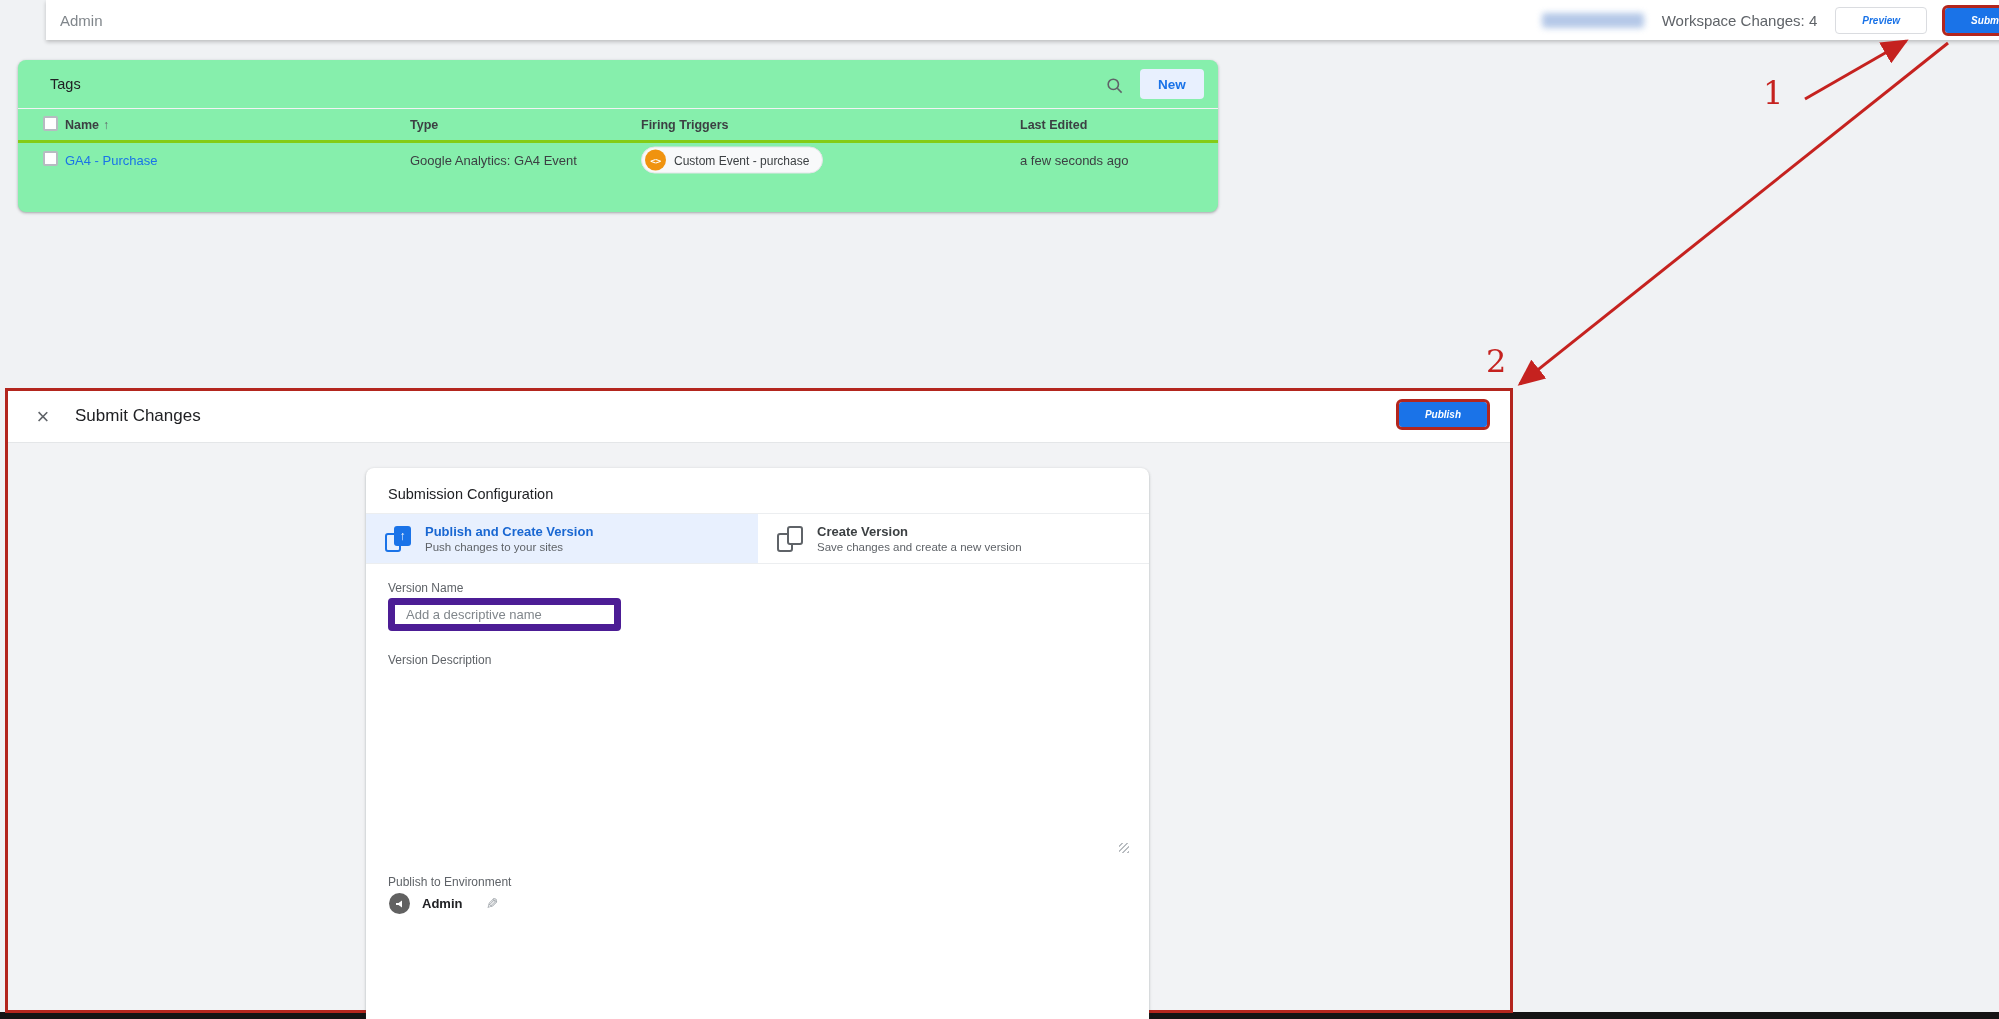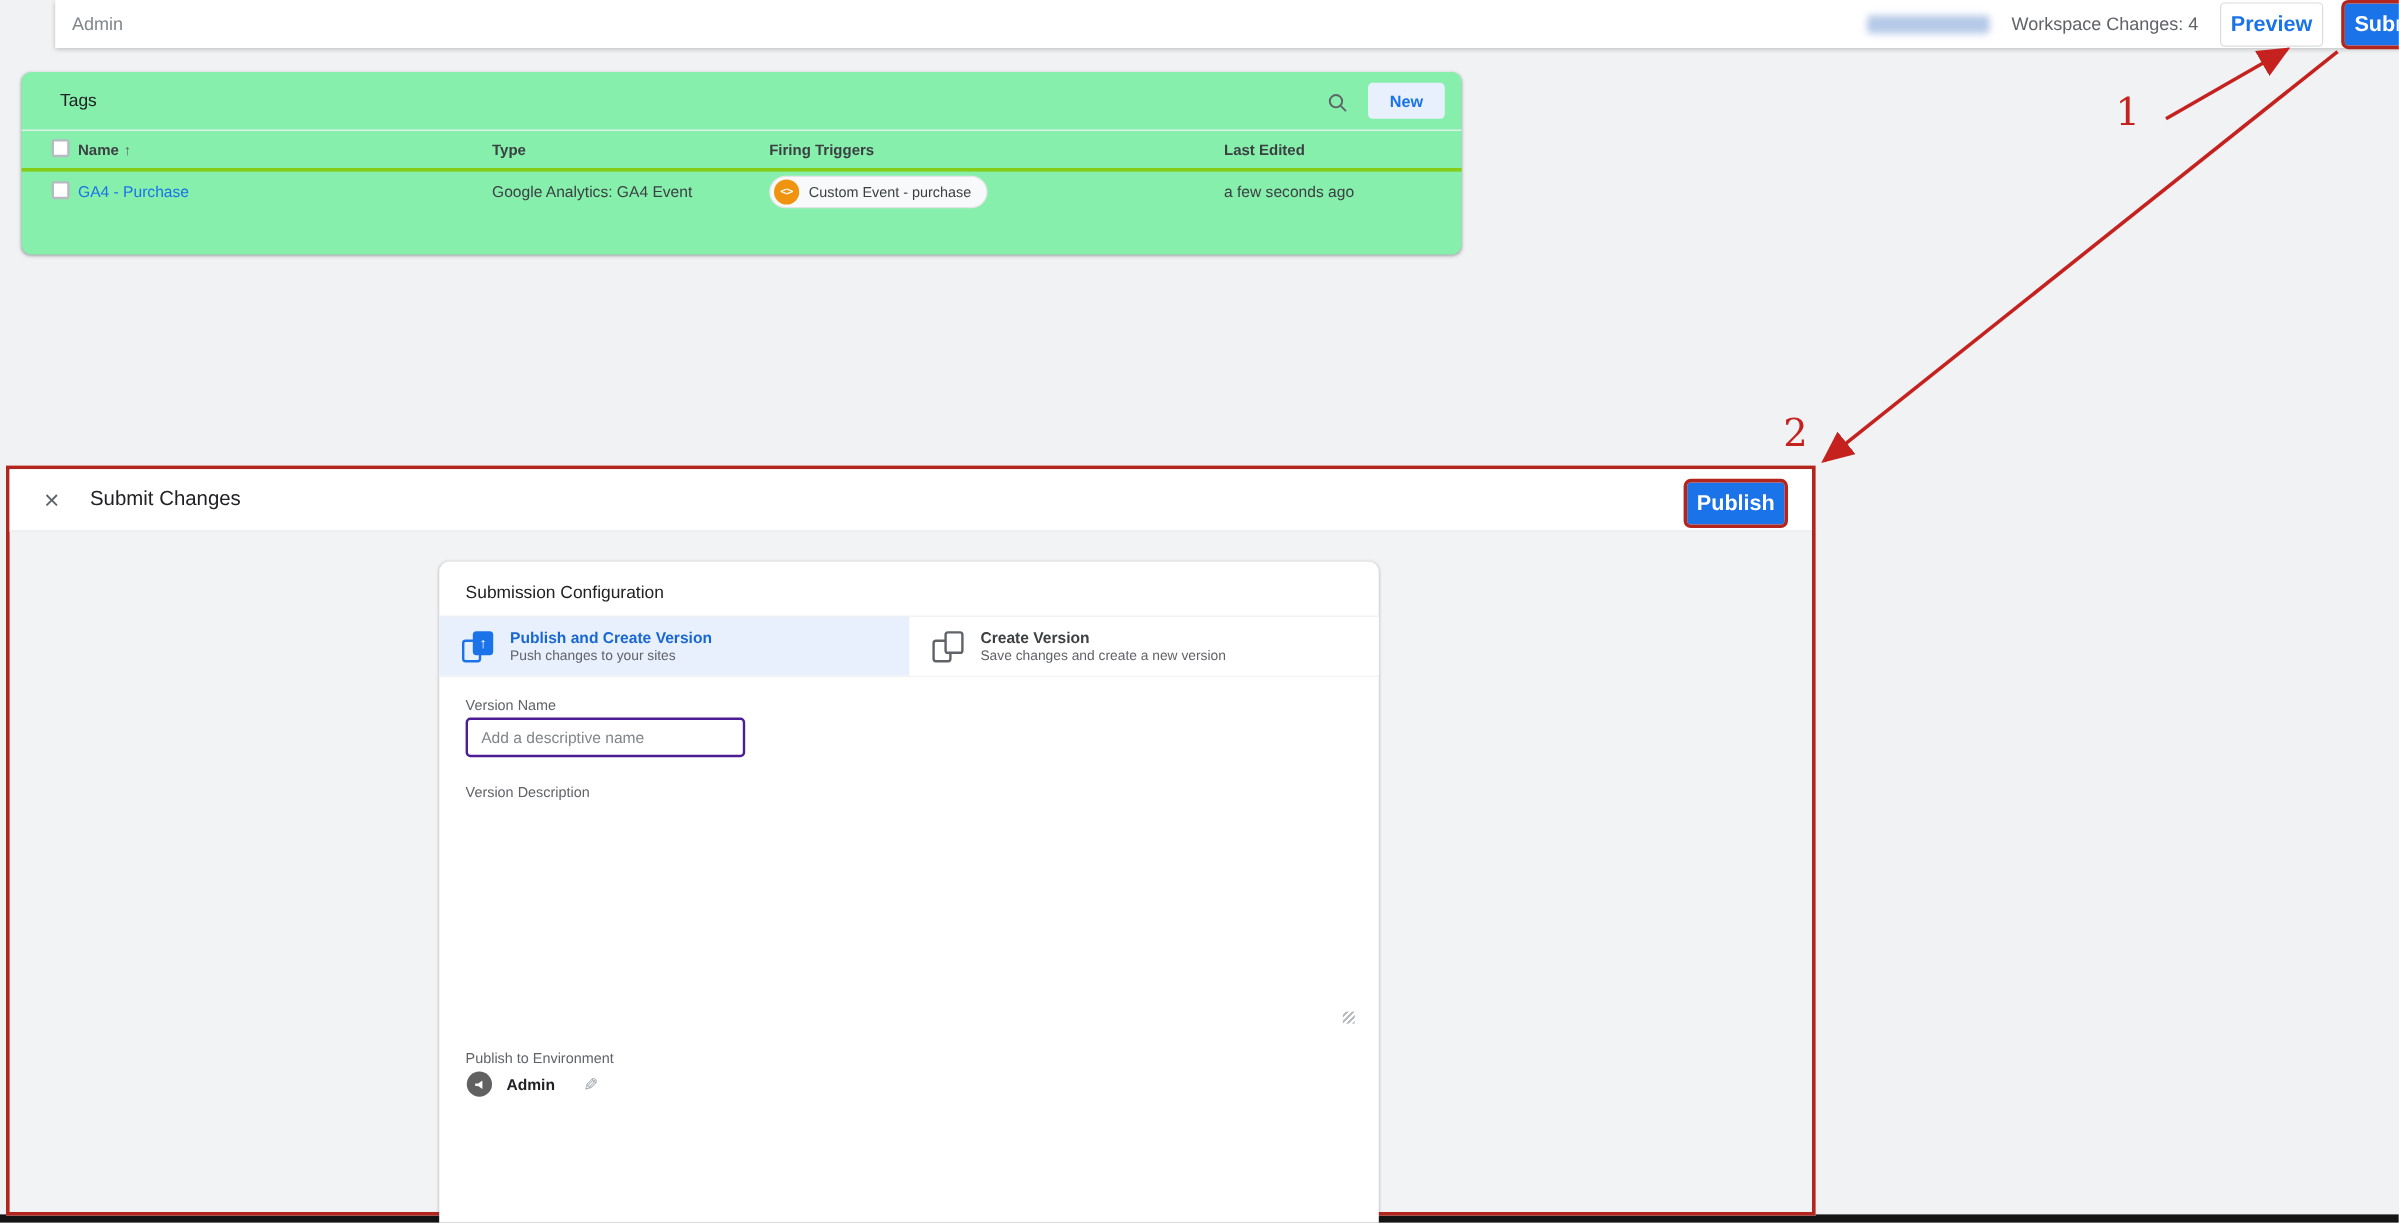--- a/index.html
+++ b/index.html
@@ -18,22 +18,22 @@
     display:flex; align-items:center; justify-content:space-between;
     padding:0 14px; z-index:5;margin-left:46px;
   }
   .topbar-left { font-size:15px; color:#80868b; }
   .topbar-right { display:flex; align-items:center; gap:18px; }
   .blur-pill {
     width:102px; height:15px; border-radius:3px;
     background:#a8bfe4; filter:blur(3px); opacity:.85;
   }
   .ws-changes { font-size:15px; color:#5f6368; }
-  .btn { border:none; border-radius:4px; font-size:18px; font-weight:bold;
-         padding:7px 8px; cursor:pointer; font-family:inherit; }
+  .btn { border:none; border-radius:4px; font-size:10px; font-weight:bold;
+         padding:7px 26px; cursor:pointer; font-family:inherit;font-style:italic; }
   .btn-outline { background:#fff; border:1px solid #dadce0; color:#1a73e8; }
   .btn-primary { background:#1a73e8; color:#fff; }
   .red-outline { outline:3px solid #b3261e; outline-offset:0px; border-radius:3px; }
 
   
   .tags-card {
     position:absolute; left:18px; top:60px; width:1200px; height:152px;
     background:#86efac; border-radius:8px;
     box-shadow:0 1px 2px rgba(60,64,67,.28), 0 1px 3px 1px rgba(60,64,67,.12);
   }
@@ -108,21 +108,21 @@
     display:flex; align-items:center; justify-content:center; }
   
   .cv-icon-back { position:absolute; left:0; bottom:0; width:16px; height:19px;
     border:2px solid #5f6368; border-radius:3px; background:#fff; }
   .cv-icon-front { position:absolute; right:0; top:0; width:16px; height:19px;
     border:2px solid #5f6368; border-radius:3px; background:#fff; }
 
   .field-label { position:absolute; left:22px; font-size:12px; color:#5f6368; }
   .vn-label { top:113px; }
   .vn-input { position:absolute; left:22px; top:130px; width:233px; height:33px;
-    border:2px solid #4c1d95; border-radius:4px; font-size:13px; padding:0 11px;
+    border:7px solid #4c1d95; border-radius:4px; font-size:13px; padding:0 11px;
     color:#3c4043; font-family:inherit; background:#fff; }
   .vd-label { top:185px; }
   .vd-textarea { position:absolute; left:22px; top:201px; width:741px; height:184px;
     border:1px solid #dadce0; border-radius:4px; font-size:13px; padding:9px 11px;
     color:#3c4043; font-family:inherit; background:#fff; resize:none; }
   .vn-input::placeholder, .vd-textarea::placeholder { color:#80868b; opacity:1; }
   .resize-grip { position:absolute; left:753px; top:375px; width:10px; height:10px;
     background:repeating-linear-gradient(135deg, transparent 0 2px, #b9bdc1 2px 3.5px);
     pointer-events:none; }
   .env-label { top:407px; }

